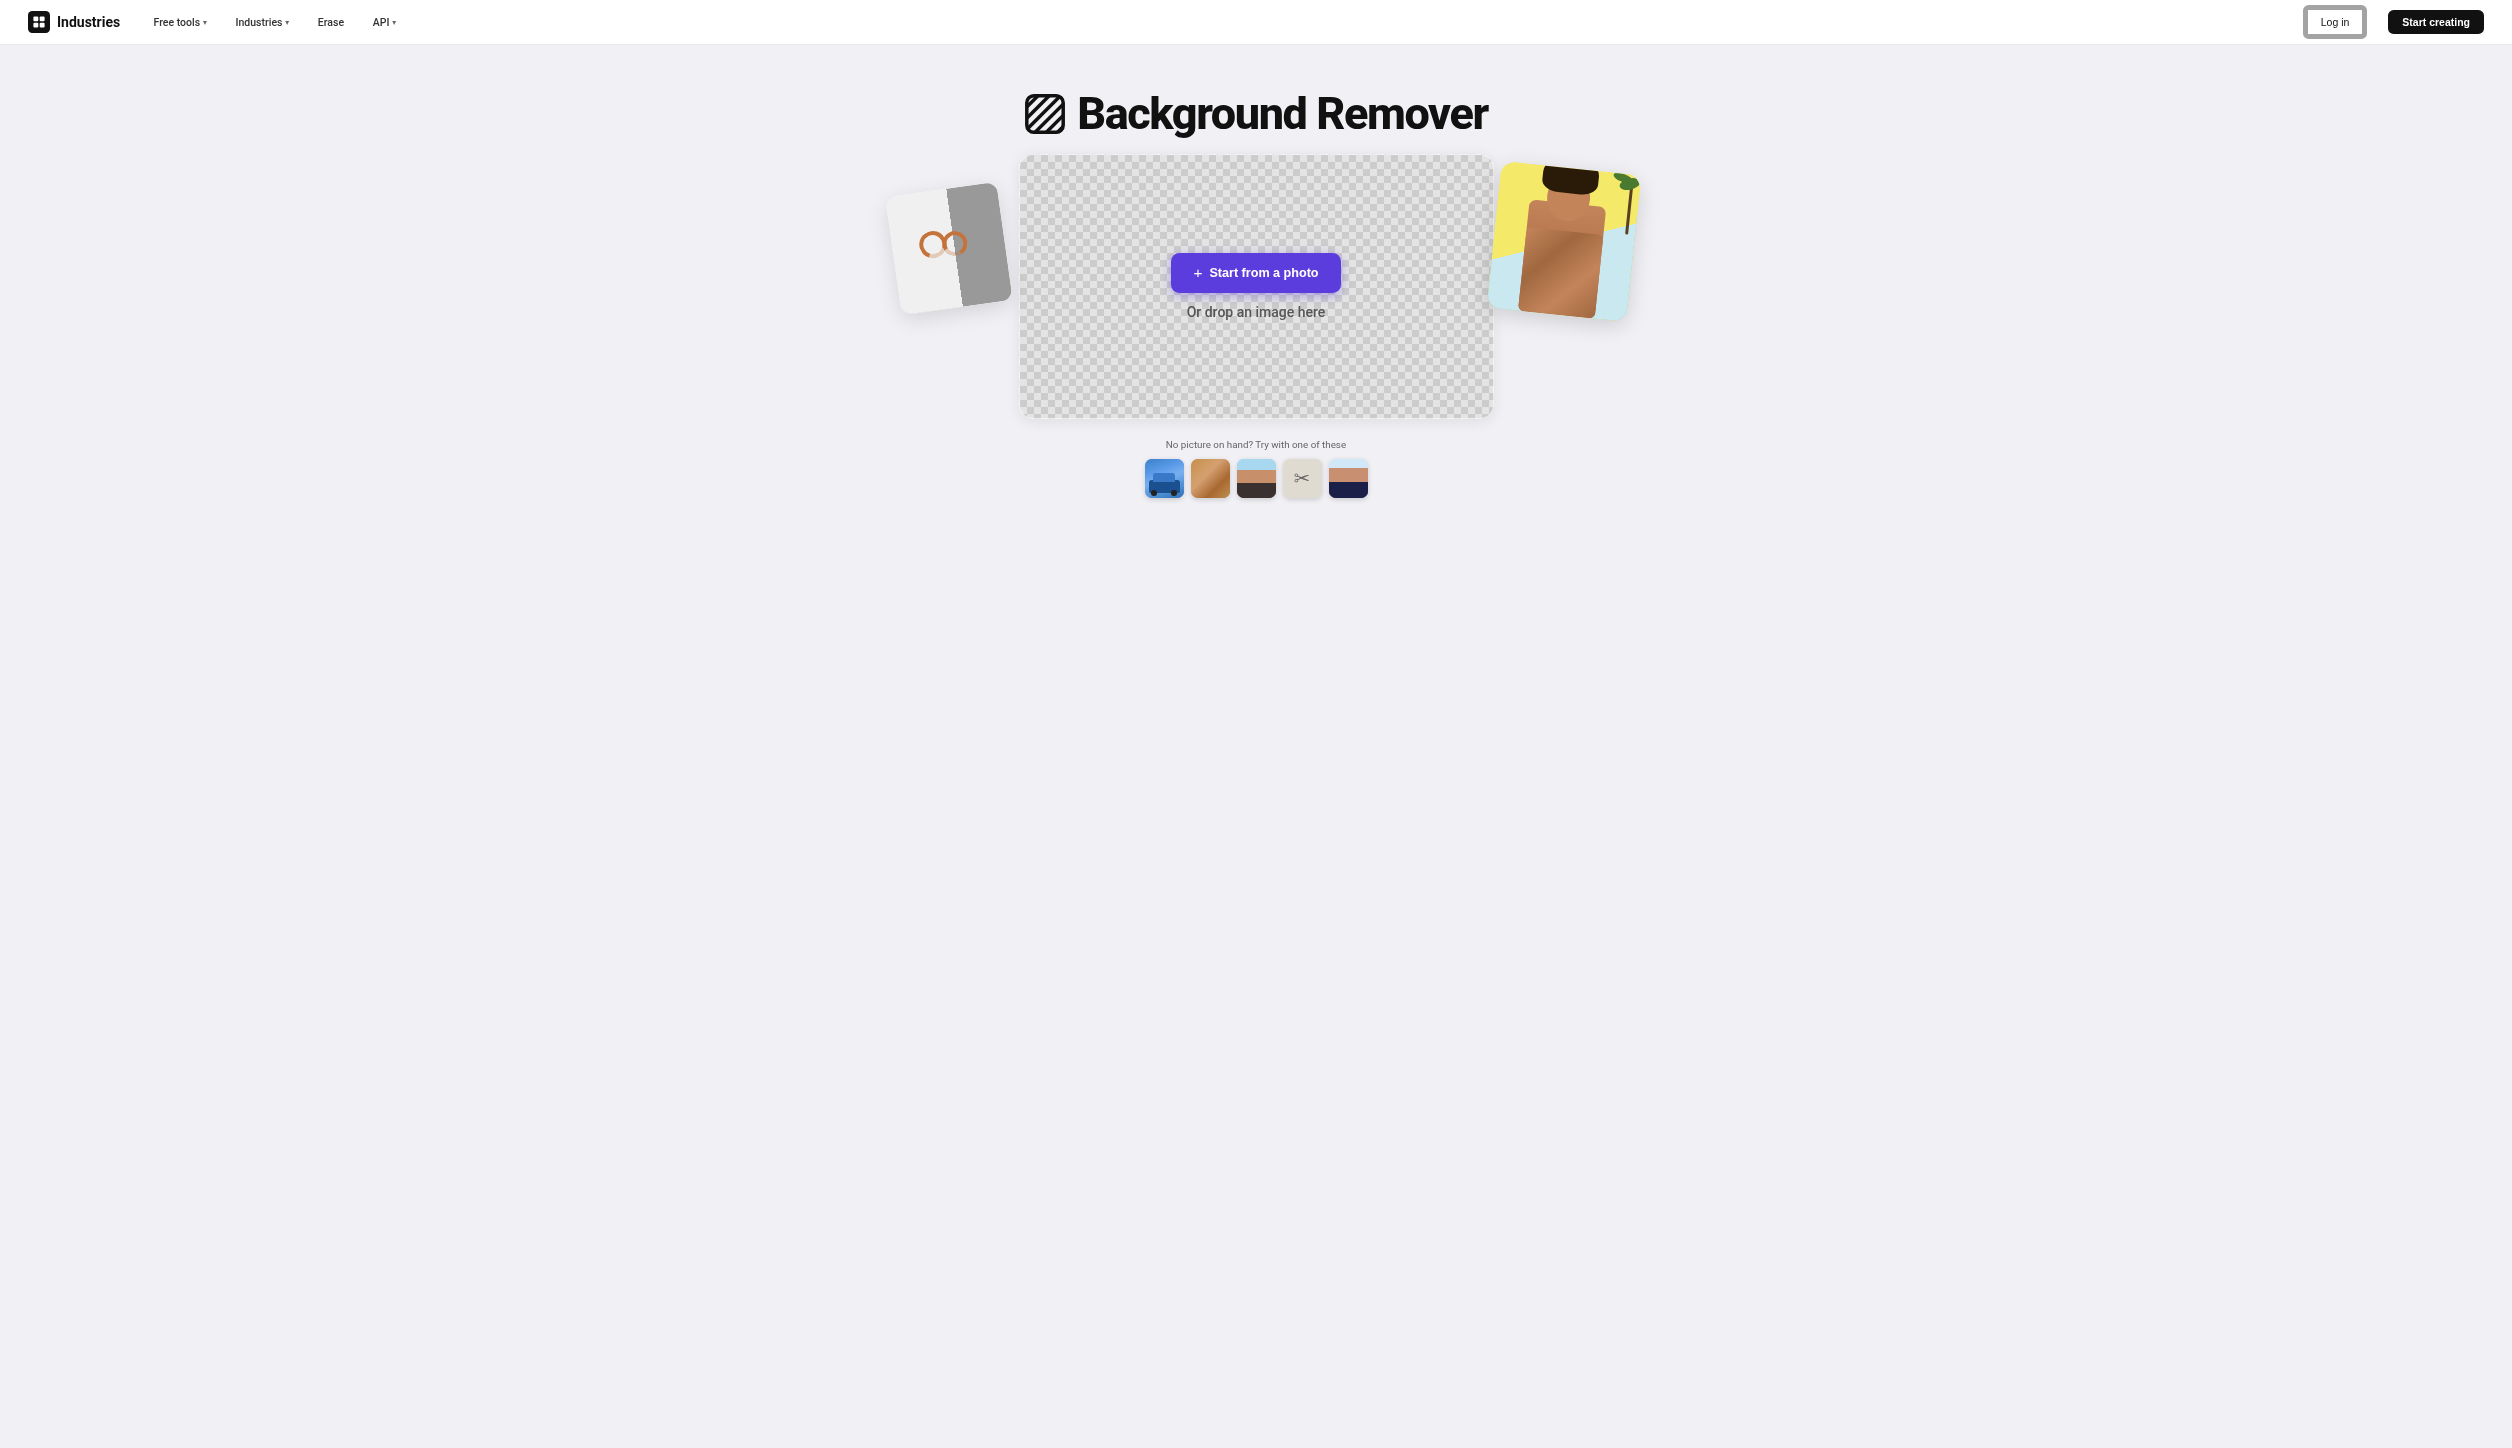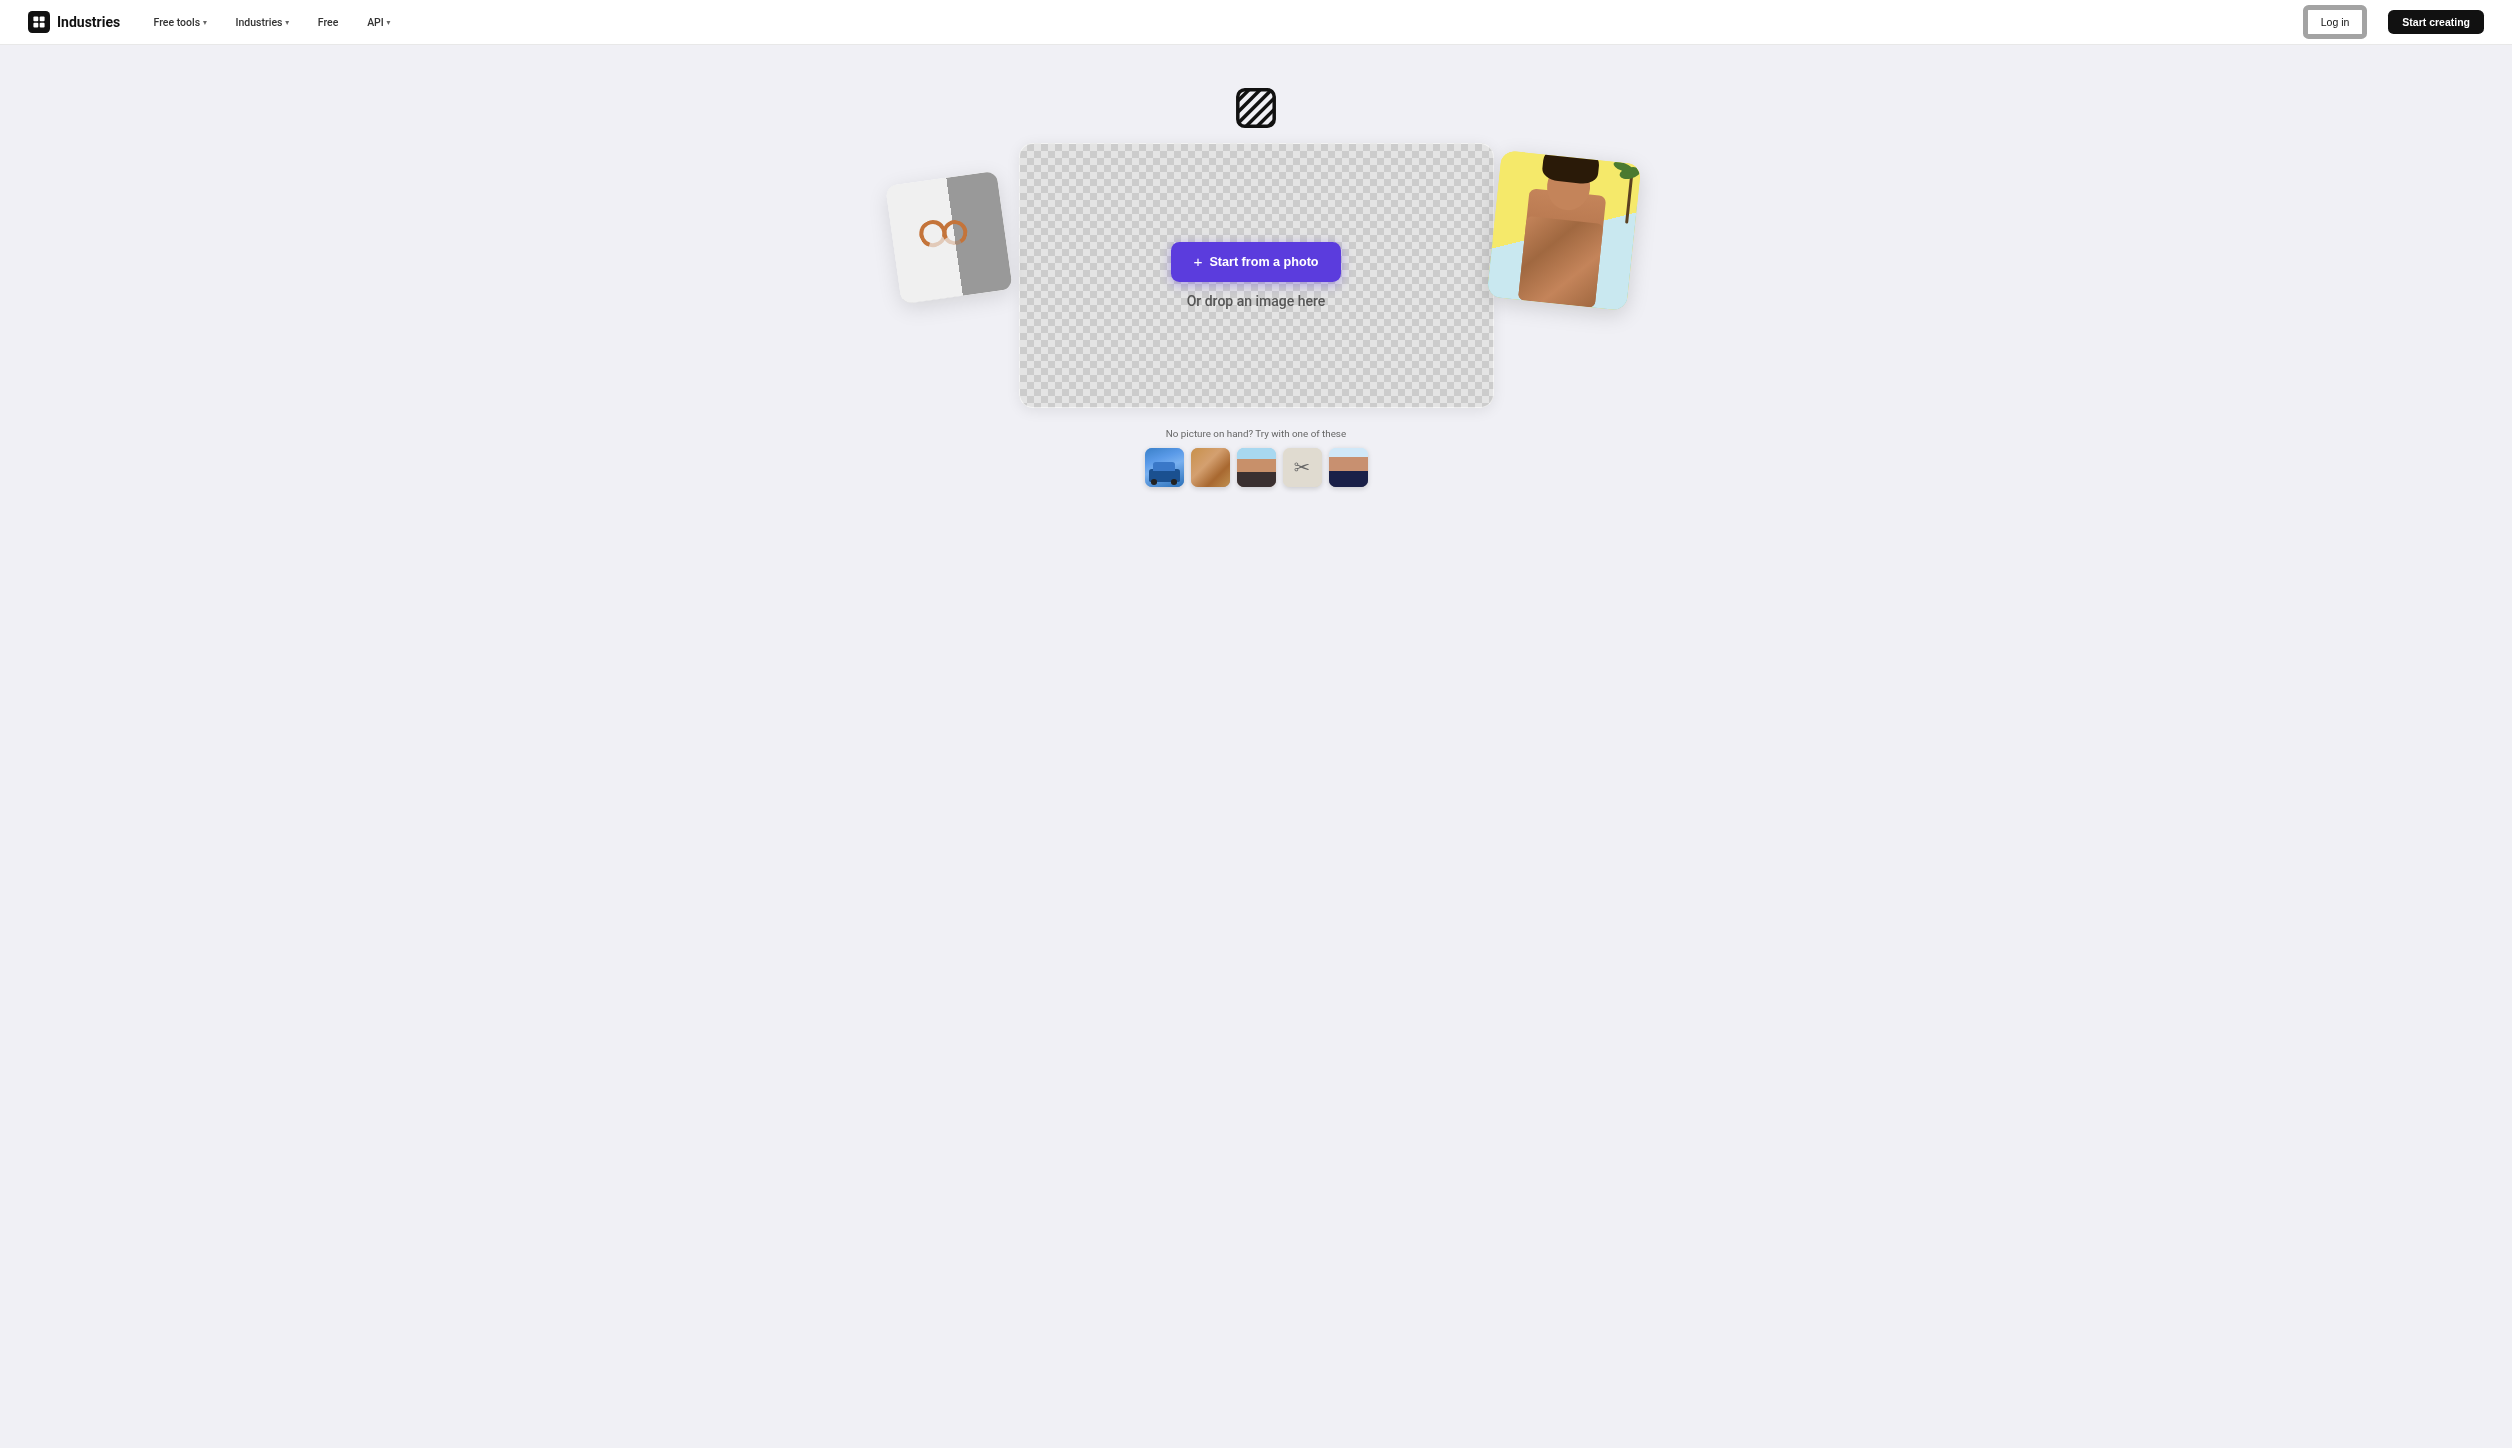--- a/index.html
+++ b/index.html
@@ -308,21 +308,21 @@
     <nav class="nav-links">
       <a class="nav-link" href="#">
         <span>Free tools</span>
         <span class="chevron">▾</span>
       </a>
       <a class="nav-link" href="#">
         <span>Industries</span>
         <span class="chevron">▾</span>
       </a>
       <a class="nav-link" href="#">
-        <span>Free</span>
+        <span>Erase</span>
       </a>
       <a class="nav-link" href="#">
         <span>API</span>
         <span class="chevron">▾</span>
       </a>
     </nav>
   </div>
   <div class="navbar-right">
     <button class="btn-login">Log in</button>
     <button class="btn-start">Start creating</button>
@@ -340,20 +340,21 @@
       </clipPath>
       <g clip-path="url(#icon-clip)">
         <line x1="4" y1="20" x2="20" y2="4" stroke="#111" stroke-width="5"></line>
         <line x1="4" y1="36" x2="36" y2="4" stroke="#111" stroke-width="5"></line>
         <line x1="4" y1="52" x2="52" y2="4" stroke="#111" stroke-width="5"></line>
         <line x1="12" y1="60" x2="60" y2="12" stroke="#111" stroke-width="5"></line>
         <line x1="28" y1="60" x2="60" y2="28" stroke="#111" stroke-width="5"></line>
         <line x1="44" y1="60" x2="60" y2="44" stroke="#111" stroke-width="5"></line>
       </g>
     </svg>
+    <h1 class="title-text">Background Remover</h1>
   </div>
 
 
   <div class="drop-area-wrapper">
 
     <div class="deco-left">
       <div class="deco-left-inner">
         <div style="position:relative; width:100%; height:100%; background: linear-gradient(to right, #f0f0f0 55%, #999 55%);">
 
           <div style="position:absolute; left:26.5px; top:40px; width:26.5px; height:26.5px; border:4.9px solid #c4743a; border-radius:50%; border-bottom-color: rgba(196,116,58,0.3); transform: rotate(-20deg);"></div>

